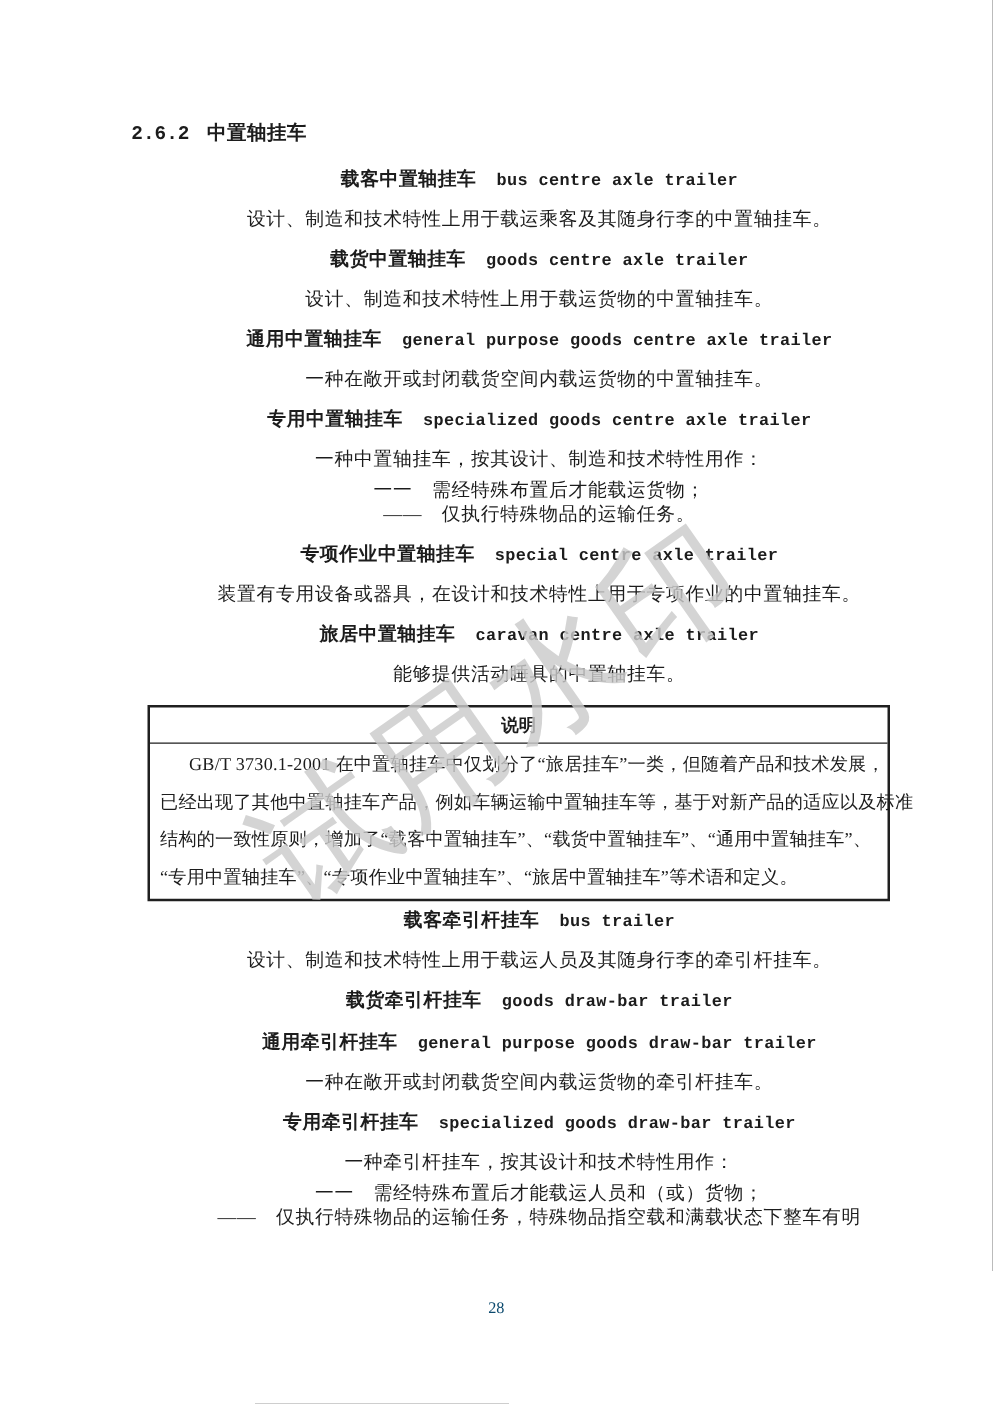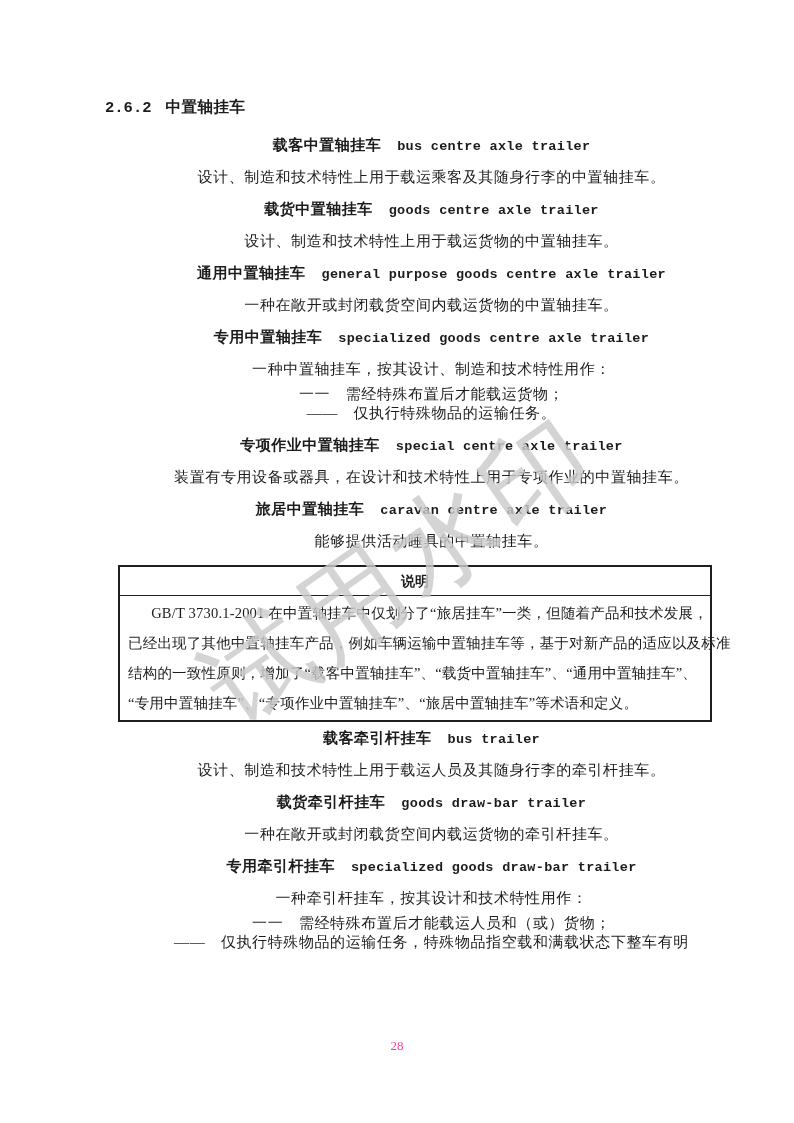--- a/index.html
+++ b/index.html
@@ -98,21 +98,21 @@
     pointer-events: none;
   }
   .page-number {
     position: absolute;
     left: 0;
     right: 0;
     top: 1038px;
     text-align: center;
     font-size: 13px;
     font-family: "Liberation Serif", serif;
-    color: #ec4899;
+    color: #0c4a6e;
   }
 </style>
 </head>
 <body>
 
 <div class="page">
 
   <div class="content">
 
     <div class="sec-heading">
@@ -164,20 +164,23 @@
 
     <div class="term-line indented">
       <span class="term-zh">载客牵引杆挂车</span><span class="term-en">bus trailer</span>
     </div>
     <div class="def-line indented">设计、制造和技术特性上用于载运人员及其随身行李的牵引杆挂车。</div>
 
     <div class="term-line indented">
       <span class="term-zh">载货牵引杆挂车</span><span class="term-en">goods draw-bar trailer</span>
     </div>
 
+    <div class="term-line indented">
+      <span class="term-zh">通用牵引杆挂车</span><span class="term-en">general purpose goods draw-bar trailer</span>
+    </div>
     <div class="def-line indented">一种在敞开或封闭载货空间内载运货物的牵引杆挂车。</div>
 
     <div class="term-line indented">
       <span class="term-zh">专用牵引杆挂车</span><span class="term-en">specialized goods draw-bar trailer</span>
     </div>
     <div class="def-line indented">一种牵引杆挂车，按其设计和技术特性用作：</div>
     <div class="def-line bullet indented">一一　需经特殊布置后才能载运人员和（或）货物；</div>
     <div class="def-line bullet indented">——　仅执行特殊物品的运输任务，特殊物品指空载和满载状态下整车有明</div>
 
   </div>

